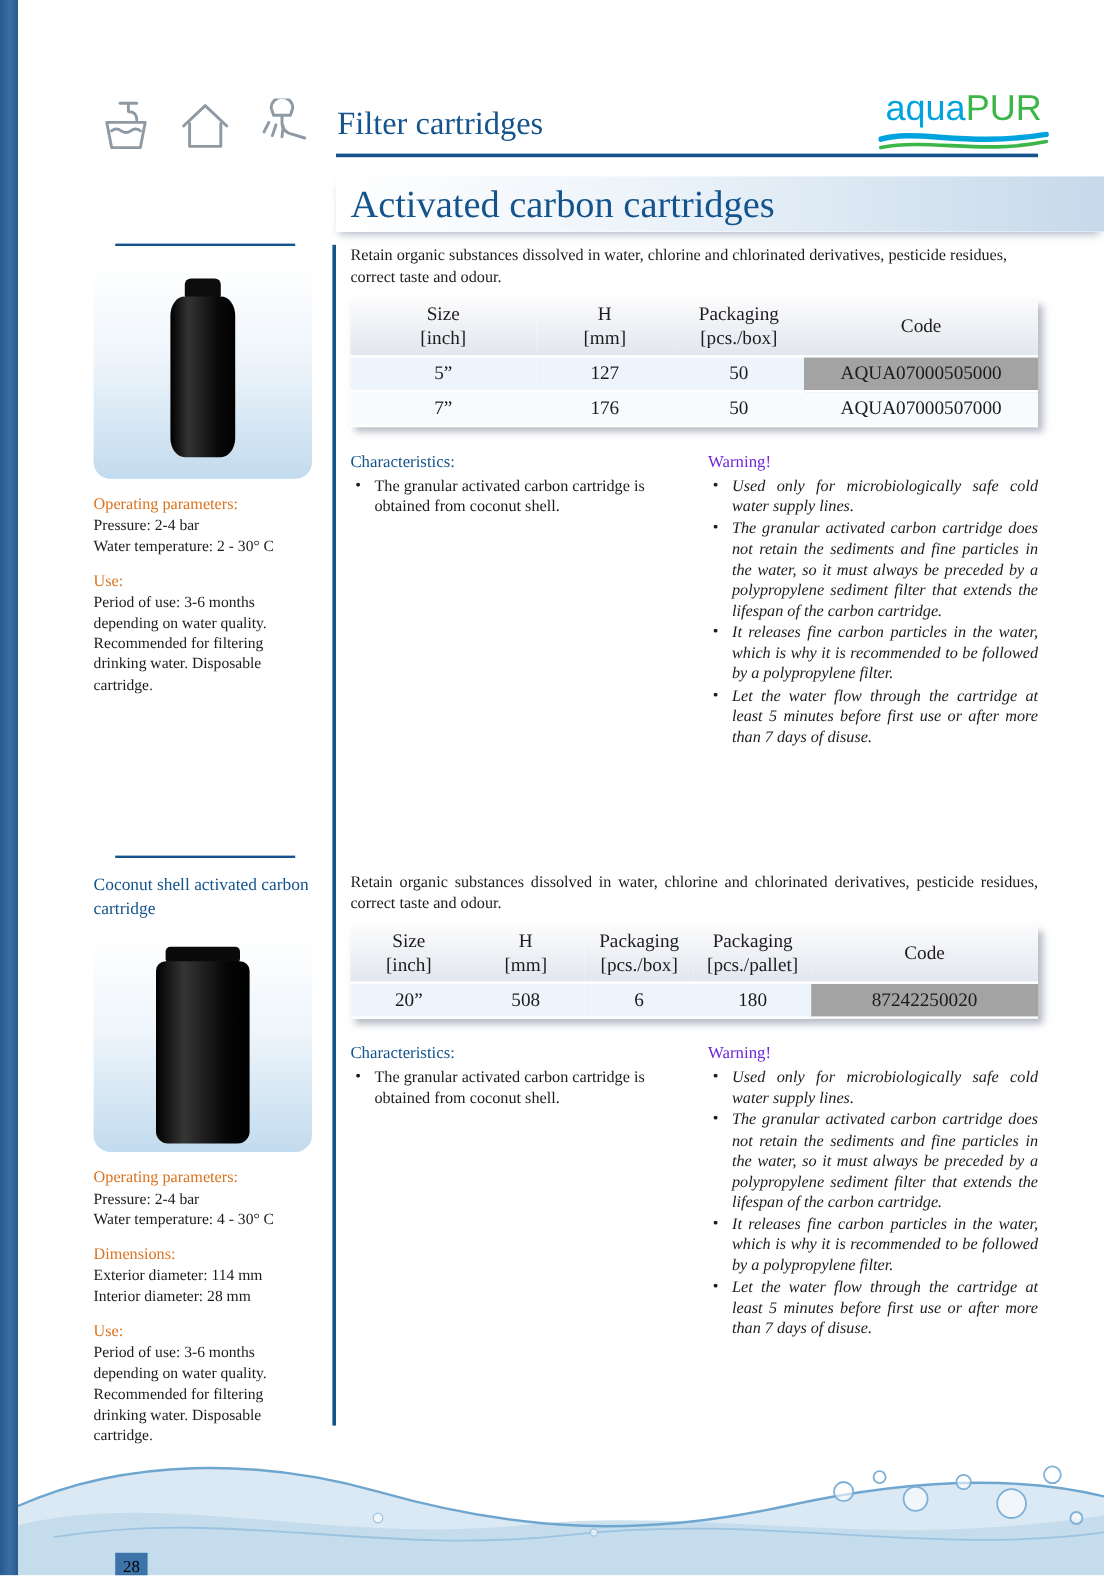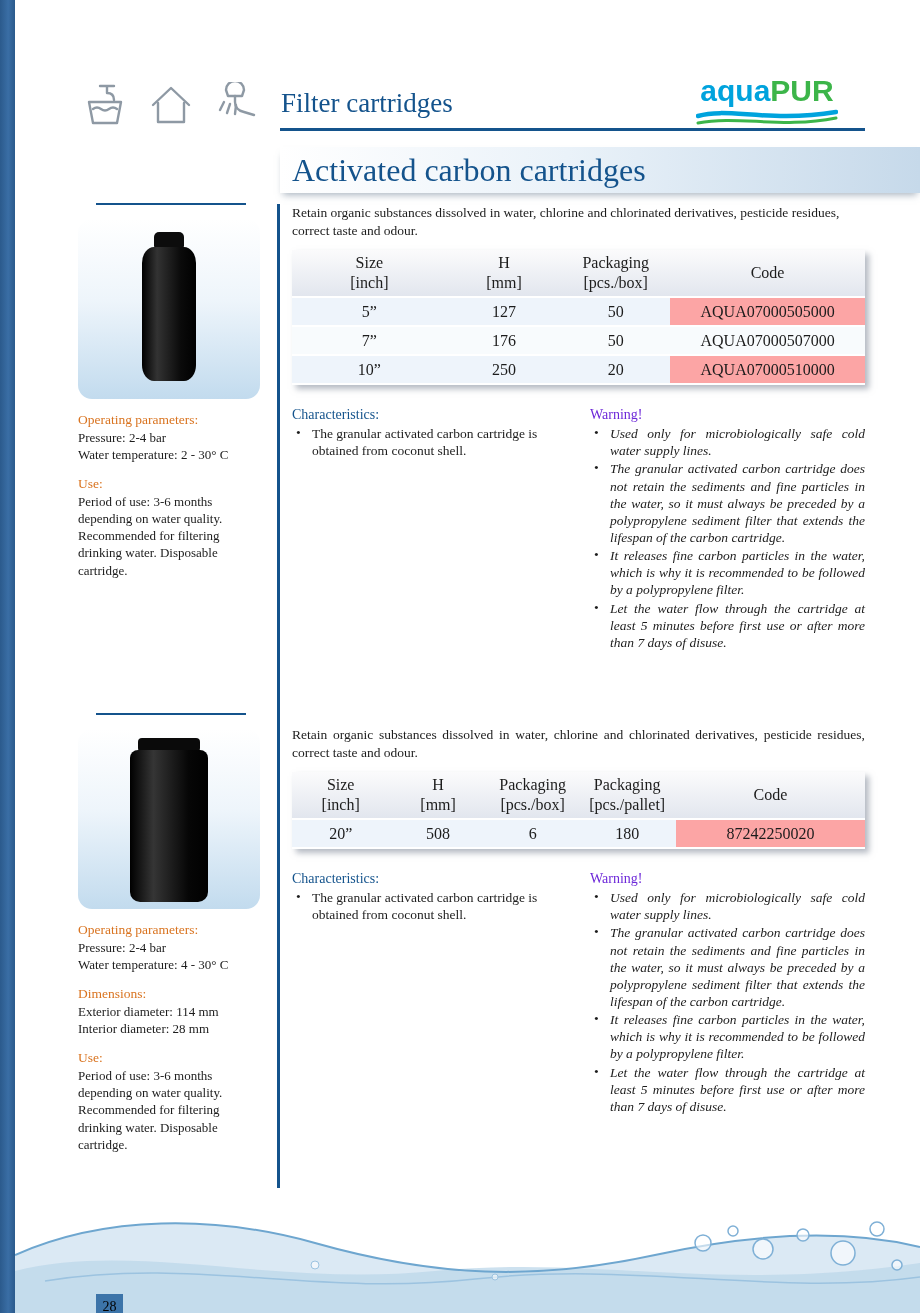--- a/index.html
+++ b/index.html
@@ -20,22 +20,22 @@
   
   .top-icons { position:absolute; left:80px; top:82px; display:flex; gap:16px; align-items:flex-end; }
   .cat-icon { width:50px; height:46px; }
   .cat-icon path, .cat-icon circle { stroke:#8e99a4; stroke-width:2.4; fill:none; stroke-linecap:round; stroke-linejoin:round; }
 
   
   .page-heading { position:absolute; left:281px; top:88px; font-size:27px; color:#14538c; }
   .heading-rule { position:absolute; left:280px; top:128px; width:585px; height:3px; background:#14538c; }
 
   
-  .logo { position:absolute; left:696px; top:76px; width:142px; text-align:center;
-          font-family:"Liberation Sans", sans-serif; font-weight:bold; font-size:30px; line-height:1; }
+  .logo { position:absolute; left:732px; top:76px; width:142px; text-align:center;
+          font-family:"Liberation Sans", sans-serif; font-weight:normal; font-size:30px; line-height:1; }
   .logo-aqua { color:#00a3dd; }
   .logo-pur  { color:#3cb549; }
   .logo-swoosh { display:block; width:142px; height:22px; margin-top:1px; }
 
   
   .banner {
     position:absolute; left:280px; top:147px; width:640px; height:46px;
     background: linear-gradient(90deg,#ffffff 0%, #eaf2f9 45%, #c6d9ea 100%);
     box-shadow: 0 5px 7px -3px rgba(100,120,140,0.55);
     display:flex; align-items:center;
@@ -74,21 +74,21 @@
   .sec2-main { top:726px; }
   .intro { margin:0 0 11px; line-height:1.3; }
   .sec2-main .intro { text-align:justify; }
 
   table.tbl { width:100%; border-collapse:separate; border-spacing:0; text-align:center; font-size:16px;
               box-shadow: 4px 4px 6px rgba(120,130,145,0.55); margin-bottom:22px; }
   table.tbl th { background: linear-gradient(180deg,#fbfbfc,#e2e6ee); font-weight:normal;
                  padding:3px 2px; border-bottom:2px solid #fff; vertical-align:middle; line-height:1.25; }
   table.tbl td { padding:3.5px 2px; border-bottom:2px solid #fff; background:#eef4fb; line-height:1.25; }
   table.tbl tr.alt td { background:#f8fbfd; }
-  table.tbl td.code { background:#fca5a5; }
+  table.tbl td.code { background:#a3a3a3; }
 
   .two-col { display:flex; gap:27px; }
   .char-col { width:271px; }
   .warn-col { width:275px; }
   .blue-label   { color:#14538c; font-size:14px; margin-bottom:2px; }
   .orange-label { color:#6d28d9; font-size:14px; margin-bottom:2px; }
   .bullet { display:flex; margin-bottom:1px; }
   .bullet .b { flex:none; width:20px; padding-left:4px; }
   .bullet .b::before { content:"•"; }
   .bullet p { margin:0; flex:1; line-height:1.27; }
@@ -191,26 +191,20 @@
           <td>127</td>
           <td>50</td>
           <td class="code">AQUA07000505000</td>
         </tr>
         <tr class="alt">
           <td>7”</td>
           <td>176</td>
           <td>50</td>
           <td class="code">AQUA07000507000</td>
         </tr>
-        <tr>
-          <td>10”</td>
-          <td>250</td>
-          <td>20</td>
-          <td class="code">AQUA07000510000</td>
-        </tr>
       </tbody>
     </table>
 
     <div class="two-col">
       <div class="char-col">
         <div class="blue-label">Characteristics:</div>
         <div class="bullet">
           <span class="b"></span>
           <p>The granular activated carbon cartridge is obtained from coconut shell.</p>
         </div>
@@ -232,20 +226,21 @@
         <div class="bullet">
             <span class="b"></span>
             <p>Let the water flow through the cartridge at least 5 minutes before first use or after more than 7 days of disuse.</p>
           </div>
       </div>
     </div>
   </div>
 
   <div class="side sec2-side">
     <div class="side-rule"></div>
+    <div class="side-title">Coconut shell activated carbon cartridge</div>
     <div class="product-img img2">
       <div class="cart2-top"></div>
       <div class="cart2-body"></div>
     </div>
     <div class="side-label">Operating parameters:</div>
     <div class="side-line">Pressure: 2-4 bar</div>
     <div class="side-line">Water temperature: 4 - 30° C</div>
     <div class="side-label">Dimensions:</div>
     <div class="side-line">Exterior diameter: 114 mm</div>
     <div class="side-line">Interior diameter: 28 mm</div>

